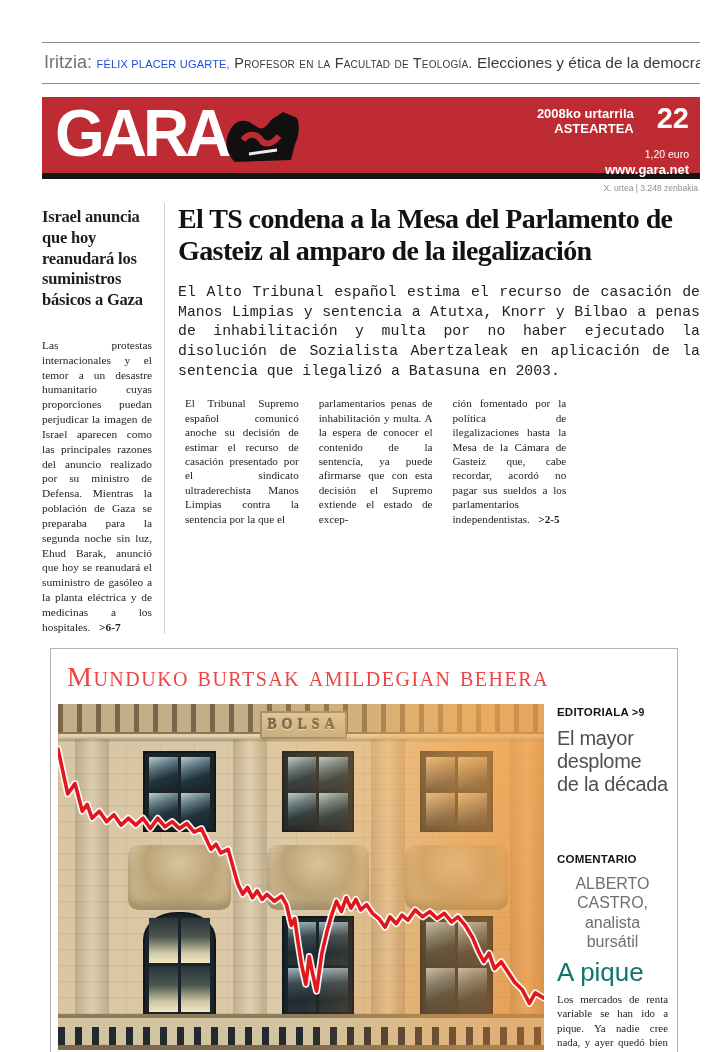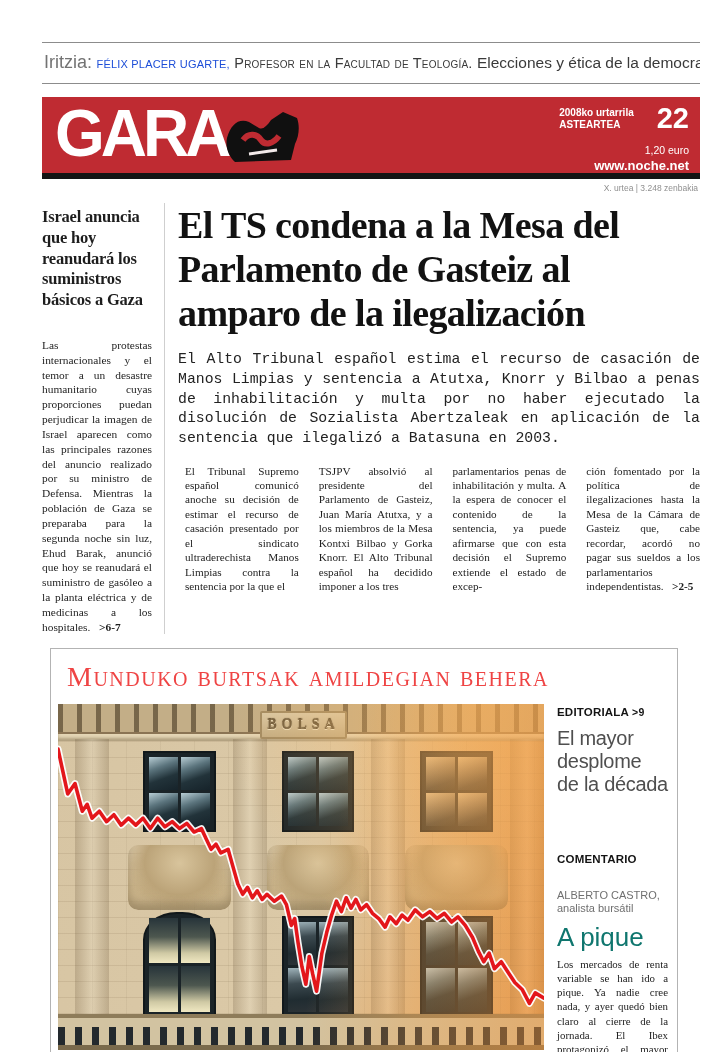--- a/index.html
+++ b/index.html
@@ -25,36 +25,36 @@
   .masthead { position:relative; margin-top:13px; height:76px; background:var(--brand-red,#bf2b32); }
   .mh-black { height:6px; background:#141414; }
   .mh-logo {
     position:absolute; left:13px; top:-2px; color:#fff; font-weight:bold;
     font-size:64px; letter-spacing:-4px; transform:scaleY(1.04); transform-origin:top left;
     font-family:"Liberation Sans", sans-serif;
   }
   .mh-icon { position:absolute; left:183px; top:13px; width:76px; height:54px; }
   .mh-right { position:absolute; right:11px; top:7px; text-align:right; color:#fff; }
   .mh-daterow { display:flex; align-items:flex-start; justify-content:flex-end; gap:7px; }
-  .mh-date { font-size:10px; font-weight:bold; line-height:1.15; text-align:left; padding-top:3px; }
+  .mh-date { font-size:13px; font-weight:bold; line-height:1.15; text-align:right; padding-top:3px; }
   .mh-day  { font-size:29px; font-weight:bold; line-height:1;margin-left:16px; }
   .mh-price { margin-top:11px; font-size:10.5px; }
   .mh-url { margin-top:2px; font-size:13px; font-weight:bold; }
   .issue-line { text-align:right; font-size:8.5px; color:#8f8f8f; margin:4px 2px 10px 0; }
 
   
   .main { display:flex; margin-top:10px; }
   .left-col { width:122px; padding:4px 12px 0 0; flex:none; }
   .left-col h2 { font-family:"Liberation Serif", serif; font-weight:bold; font-size:16.5px; line-height:1.26; letter-spacing:-0.2px; }
   .left-col p  { font-family:"Liberation Serif", serif; font-size:11.4px; line-height:1.3; text-align:justify; margin-top:27px; }
   .pref { font-weight:bold; font-family:"Liberation Serif", serif; }
   .main-right { flex:1; border-left:1px solid #cfcfcf; padding-left:13px; }
   .main-right h1 {
     font-family:"Liberation Serif", serif; font-weight:bold;
-    font-size:38px; line-height:1.16; letter-spacing:-0.6px; color:#121212;
+    font-size:28px; line-height:1.16; letter-spacing:-0.6px; color:#121212;
   }
   .standfirst {
     font-family:Liberation Mono, monospace; font-size:14.8px; line-height:1.33;
     margin-top:15px; text-align:justify; color:#222;
   }
   .cols { display:grid; grid-template-columns:repeat(4,1fr); gap:13px; margin-top:15px; }
   .cols p { font-family:"Liberation Serif", serif; font-size:11.2px; line-height:1.29; text-align:justify;margin-left:7px; }
 
   
   .feature { margin:14px 0 0 8px; width:628px; border:1px solid #b3b3b3; padding:8px 7px 12px; background:#fff; }
@@ -64,21 +64,21 @@
   }
   .f-row { display:flex; }
   .photo-col { width:486px; flex:none; }
   .times { display:flex; justify-content:space-between; font-weight:bold; font-size:13px; padding:7px 2px 0 1px; color:#1a1a1a; }
 
   .sidebar { flex:1; padding:2px 2px 0 13px; }
   .sb-labelrow { font-size:11.5px; font-weight:bold; letter-spacing:0.2px; color:#141414; }
   .sb-ref { font-size:10.5px; font-weight:bold; margin-left:3px; }
   .ed-title { font-size:20px; line-height:1.13; color:#4f4f4f; margin-top:9px; letter-spacing:-0.3px; }
   .sb-comment { margin-top:58px; }
-  .sb-author { margin-top:24px; font-size:11px; color:#6f6f6f; line-height:1.2; }
+  .sb-author { margin-top:9px; font-size:16px; color:#6f6f6f; line-height:1.2;text-align:center; }
   .cm-title { font-size:26px; color:#0f766e; margin:6px 0 4px; }
   .cm-body { font-family:"Liberation Serif", serif; font-size:10.9px; line-height:1.31; text-align:justify; color:#222; }
 
   
   .photo { position:relative; width:486px; height:346px; overflow:hidden;
     background:linear-gradient(103deg,#d7c5a3 0%,#dbc9a7 52%,#ddb887 76%,#e2a360 100%); }
   .cornice { position:absolute; top:0; left:0; right:0; height:8.5%;
     background-color:#c3ae87;
     background-image:repeating-linear-gradient(90deg, rgba(58,44,24,0.55) 0 5px, rgba(0,0,0,0) 5px 19px);
     border-bottom:2px solid #8a7454; }
@@ -146,37 +146,36 @@
     </svg>
     <div class="mh-right">
       <div class="mh-daterow">
         <div class="mh-date">
           <div>2008ko urtarrila</div>
           <div>ASTEARTEA</div>
         </div>
         <div class="mh-day">22</div>
       </div>
       <div class="mh-price">1,20 euro</div>
-      <div class="mh-url">www.noche.net</div>
+      <div class="mh-url">www.gara.net</div>
     </div>
   </div>
   <div class="mh-black"></div>
   <div class="issue-line">X. urtea | 3.248 zenbakia</div>
 
   <div class="main">
     <div class="left-col">
       <h2>Israel anuncia que hoy reanudará los suministros básicos a Gaza</h2>
       <p><span>Las protestas internacionales y el temor a un desastre humanitario cuyas proporciones puedan perjudicar la imagen de Israel aparecen como las principales razones del anuncio realizado por su ministro de Defensa. Mientras la población de Gaza se preparaba para la segunda noche sin luz, Ehud Barak, anunció que hoy se reanudará el suministro de gasóleo a la planta eléctrica y de medicinas a los hospitales.</span>&nbsp;&nbsp;&nbsp;<span class="pref">&gt;6-7</span></p>
     </div>
     <div class="main-right">
       <h1>El TS condena a la Mesa del Parlamento de Gasteiz al amparo de la ilegalización</h1>
       <p class="standfirst">El Alto Tribunal español estima el recurso de casación de Manos Limpias y sentencia a Atutxa, Knorr y Bilbao a penas de inhabilitación y multa por no haber ejecutado la disolución de Sozialista  Abertzaleak en aplicación de la sentencia que ilegalizó a Batasuna en 2003.</p>
       <div class="cols">
         <p>El Tribunal Supremo español comunicó anoche su decisión de estimar el recurso de casación presentado por el sindicato ultraderechista Manos Limpias contra la sentencia por la que el</p>
-        <p>TSJPV absolvió al presidente del Parlamento de Gasteiz, Juan María Atutxa, y a los miembros de la Mesa Kontxi Bilbao y Gorka Knorr. El Alto Tribunal español ha decidido imponer a los tres</p>
         <p>parlamentarios penas de inhabilitación y multa. A la espera de conocer el contenido de la sentencia, ya puede afirmarse que con esta decisión el Supremo extiende el estado de excep-</p>
         <p><span>ción fomentado por la política de ilegalizaciones hasta la Mesa de la Cámara de Gasteiz que, cabe recordar, acordó no pagar sus sueldos a los parlamentarios independentistas.</span>&nbsp;&nbsp;&nbsp;<span class="pref">&gt;2-5</span></p>
       </div>
     </div>
   </div>
 
   <div class="feature">
     <div class="f-title">Munduko burtsak amildegian behera</div>
 
     <div class="f-row">

